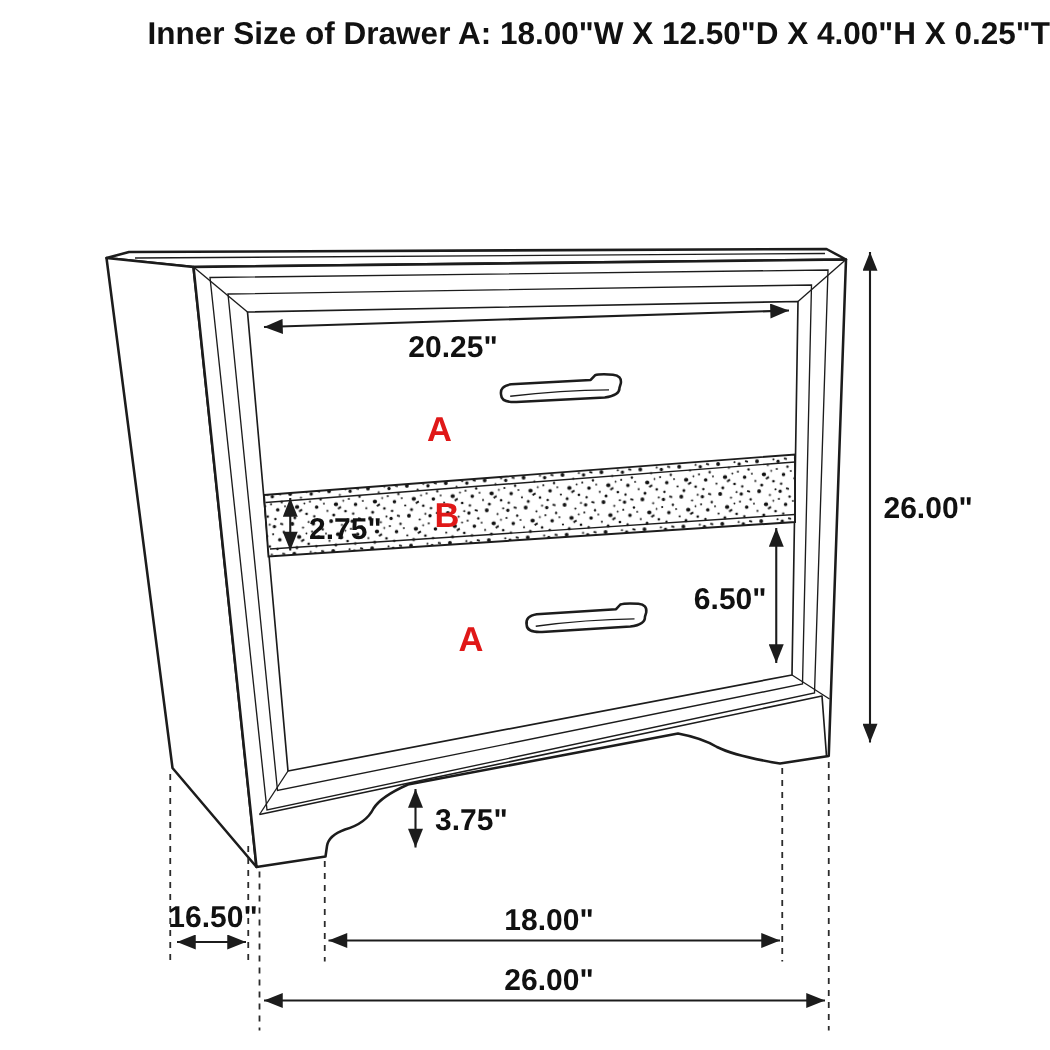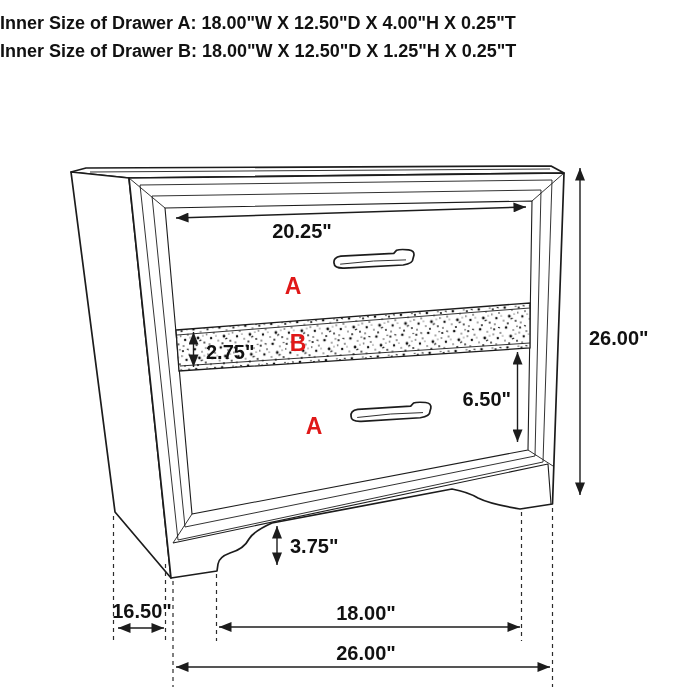--- a/index.html
+++ b/index.html
@@ -1,34 +1,33 @@
 <!DOCTYPE html>
 <html style="--line: #1c1c1c; --red: #e01818; --dimtext: #111111;"><head>
 <meta charset="utf-8">
 <style>
   html,body{margin:0;padding:0;background:#fff;}
   body{width:700px;height:700px;position:relative;font-family:"Liberation Sans",sans-serif;overflow:hidden;}
-  .header{position:absolute;top:9px;left:0;width:700px;text-align:left;
-          font-weight:bold;font-size:18px;line-height:28px;color:#111;}
+  .header{position:absolute;top:9px;left:0;width:700px;text-align:right;
+          font-weight:bold;font-size:21px;line-height:28px;color:#111;}
   svg{position:absolute;left:0;top:0;}
   .outline{fill:#fff;stroke:var(--line,#1c1c1c);stroke-width:1.7;stroke-linejoin:round;}
   .thin{fill:none;stroke:var(--line,#1c1c1c);stroke-width:1.1;stroke-linejoin:round;}
   .hair{fill:none;stroke:var(--line,#1c1c1c);stroke-width:0.9;}
   .dim{stroke:var(--line,#1c1c1c);stroke-width:1.4;fill:none;}
   .dash{stroke:#2b2b2b;stroke-width:1.2;stroke-dasharray:4 4;fill:none;}
   .dim-text{font-weight:bold;font-size:20px;fill:var(--dimtext,#111);}
   .red-label{font-weight:bold;font-size:23px;fill:var(--red,#e01818);}
   .arrowhead{fill:var(--line,#1c1c1c);}
 </style>
 </head>
 <body>
 
 <div class="header">
   <div>Inner Size of Drawer A: 18.00"W X 12.50"D X 4.00"H X 0.25"T</div>
-  <div>Inner Size of Drawer B: 18.00"W X 12.50"D X 1.25"H X 0.25"T</div>
 </div>
 
 <svg width="700" height="700" viewBox="0 0 700 700">
   <defs>
     <marker id="arr" viewBox="0 0 10 8" refX="10" refY="4" markerWidth="13" markerHeight="10" markerUnits="userSpaceOnUse" orient="auto-start-reverse">
       <path d="M0,0 L10,4 L0,8 Z" class="arrowhead"></path>
     </marker>
     <pattern id="speck" width="26" height="20" patternUnits="userSpaceOnUse" patternTransform="rotate(-4)">
       <rect width="26" height="20" fill="#fff"></rect>
       <circle cx="2" cy="3" r="1.1" fill="#111"></circle>

